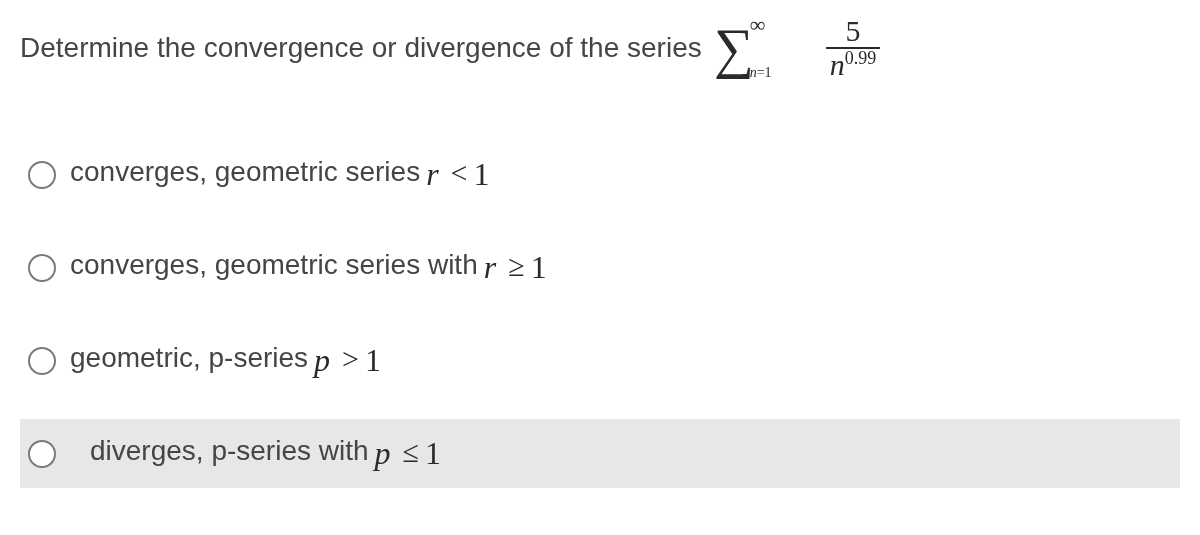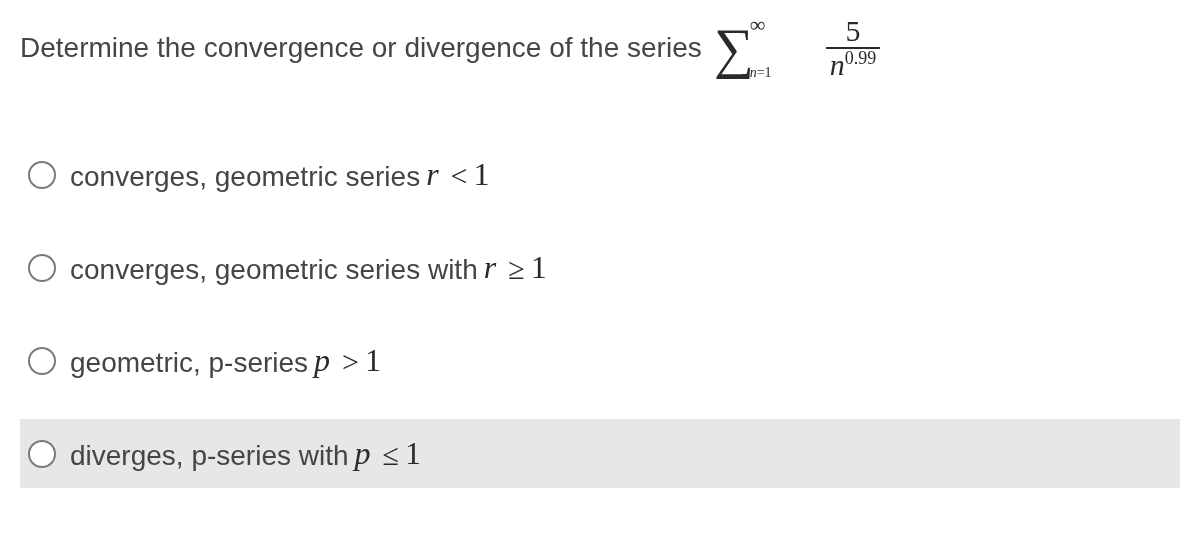--- a/index.html
+++ b/index.html
@@ -76,31 +76,32 @@
     display: flex;
     align-items: center;
     padding: 16px 8px;
     font-size: 28px;
     color: #454545;
     margin-bottom: 24px;
   }
   .option:last-child { margin-bottom: 0; }
   .option.hover {
     background: #e7e7e7;
+    gap: 20px;
   }
   .radio {
     width: 28px;
     height: 28px;
     border: 2px solid #7a7a7a;
     border-radius: 50%;
     margin-right: 14px;
     flex: 0 0 auto;
     background: #fff;
   }
-  .opt-text { display: inline-flex; align-items: flex-end; }
+  .opt-text { display: inline-flex; align-items: flex-start; }
   .mathital {
     font-family: "Times New Roman", serif;
     font-style: italic;
     font-size: 32px;
     color: #2a2a2a;
     margin: 0 6px;
   }
   .mathop {
     font-family: "Times New Roman", serif;
     font-size: 30px;

